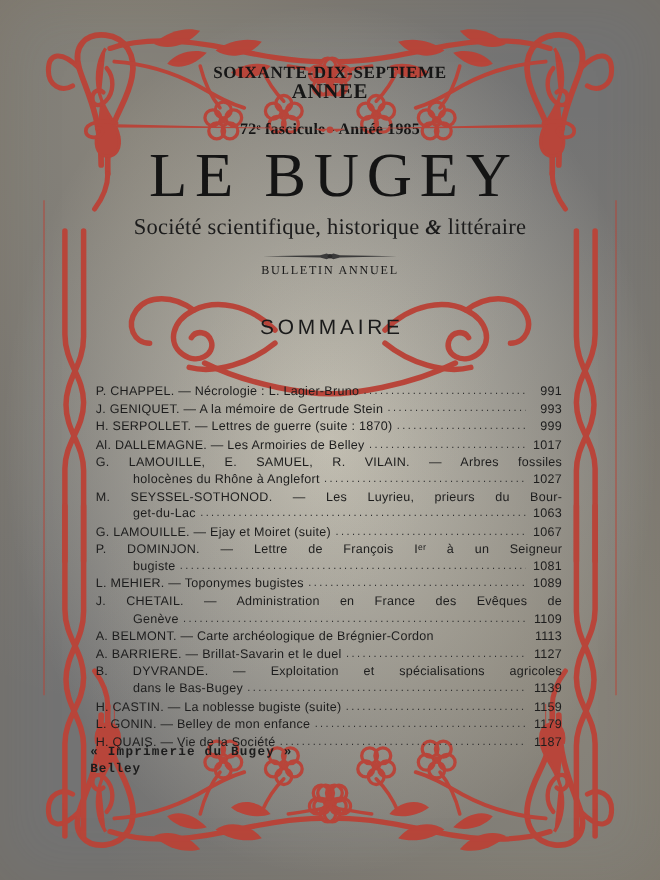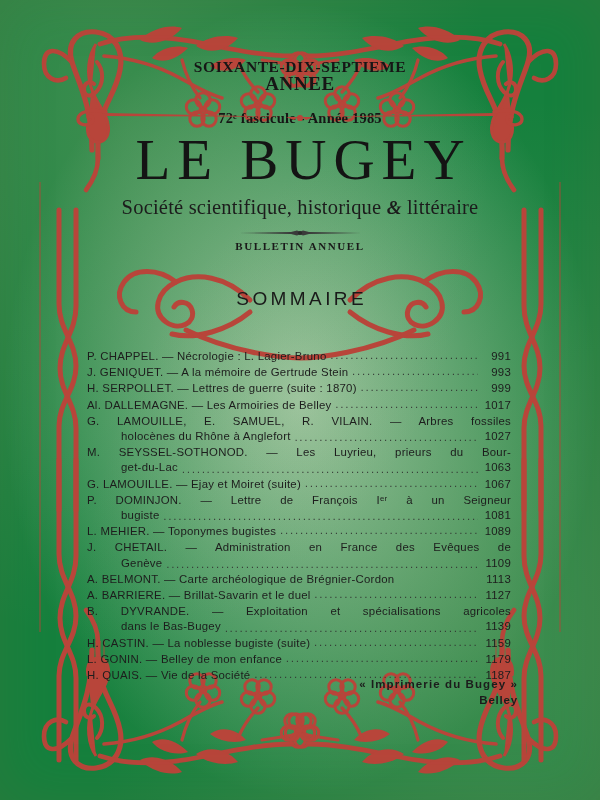--- a/index.html
+++ b/index.html
@@ -4,21 +4,21 @@
 <style>
   html, body {
     margin: 0;
     padding: 0;
     background: #2a2a2a;
   }
   .page {
     position: relative;
     width: 600px;
     height: 800px;
-    background: #15803d;
+    background: #737373;
     overflow: hidden;
     font-family: "Liberation Sans", sans-serif;
     color: #1a1a1a;
   }
   
   .paper-tex {
     position: absolute;
     inset: 0;
     background:
       radial-gradient(ellipse at 20% 15%, rgba(215,195,150,0.20), rgba(0,0,0,0) 55%),
@@ -124,21 +124,21 @@
     width: 126px;
     height: 8px;
   }
 
   .bulletin {
     position: absolute;
     top: 240px;
     left: 0; right: 0;
     text-align: center;
     font-family: "Liberation Serif", serif;
-    font-weight: bold;
+    font-weight: normal;
     font-size: 11px;
     letter-spacing: 1.6px;
     color: #1a1a1a;
   }
   .sommaire-text {
     position: absolute;
     top: 288px;
     left: 0; right: 0;
     text-align: center;
     font-family: "Liberation Sans", sans-serif;
@@ -193,31 +193,31 @@
     content: "...................................................................................";
   }
   .toc-page {
     flex: 0 0 auto;
     min-width: 30px;
     text-align: right;
     white-space: nowrap;
   }
   .toc-cont {
     display: flex;
-    align-items: flex-end;
+    align-items: flex-start;
     padding-left: 34px;
     width: calc(100% - 34px);
   }
 
   .imprint {
     position: absolute;
     top: 676px;
     left: 0; right: 0;
-    text-align: right;
-    font-family: Liberation Sans, sans-serif;
+    text-align: left;
+    font-family: Liberation Mono, monospace;
     font-weight: bold;
     font-size: 11.5px;
     letter-spacing: 1.1px;
     line-height: 16px;
     color: #1c1c1c;
   }
   .imprint .city {
     font-size: 11.5px;
     letter-spacing: 0.8px;
   }

